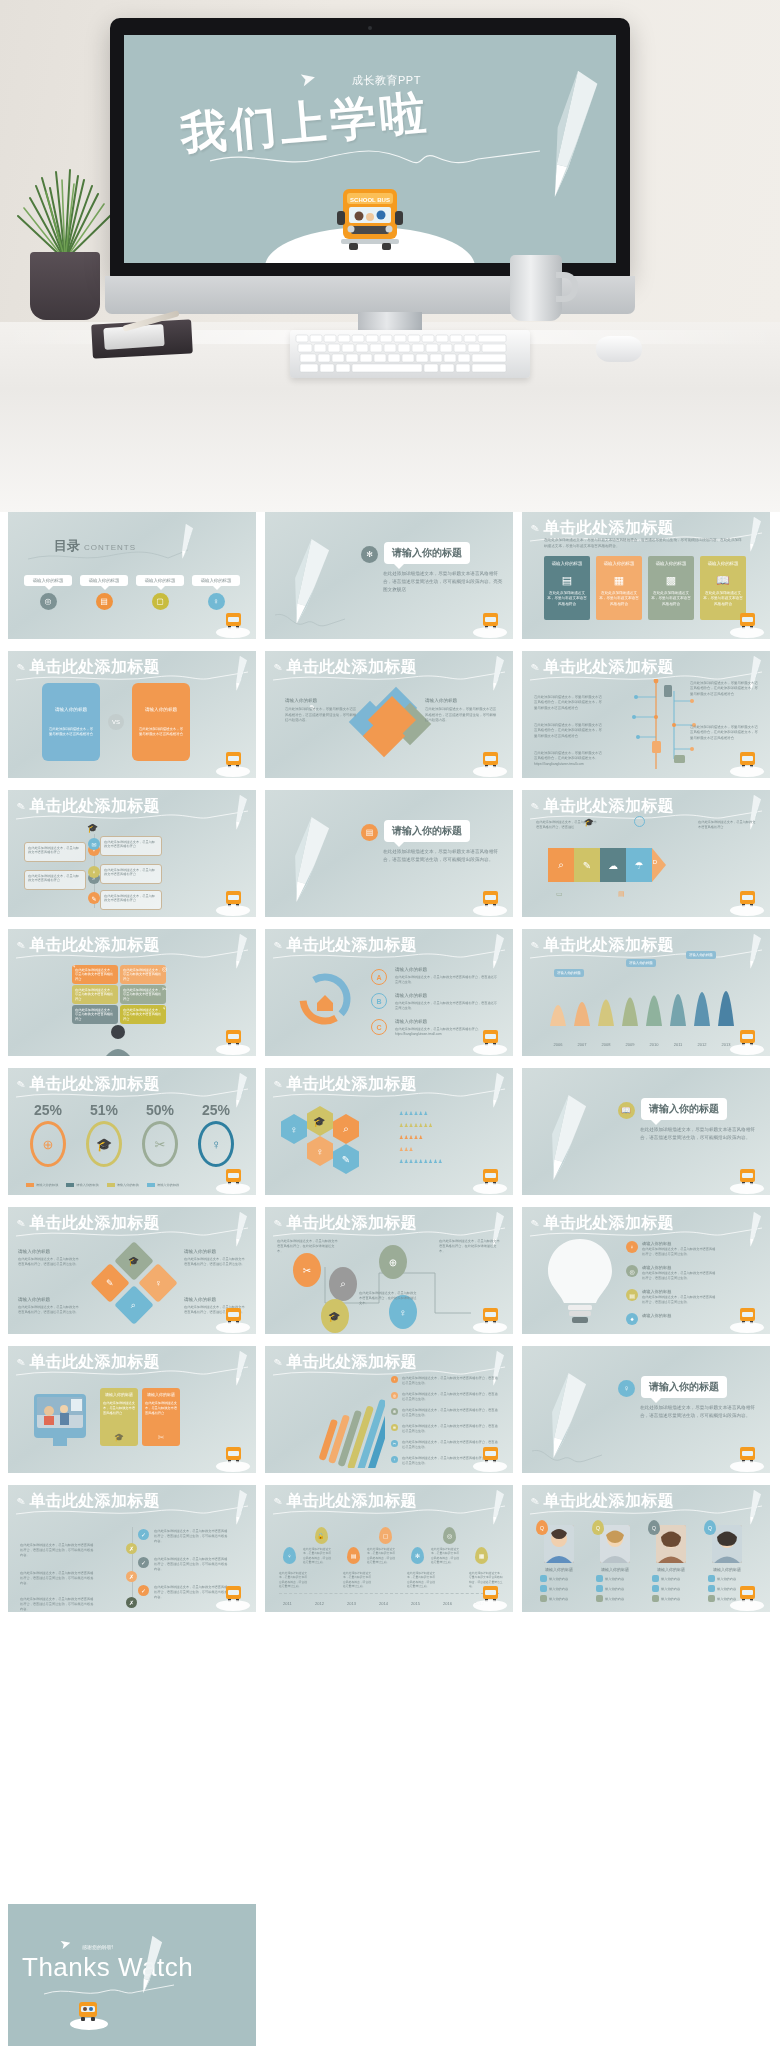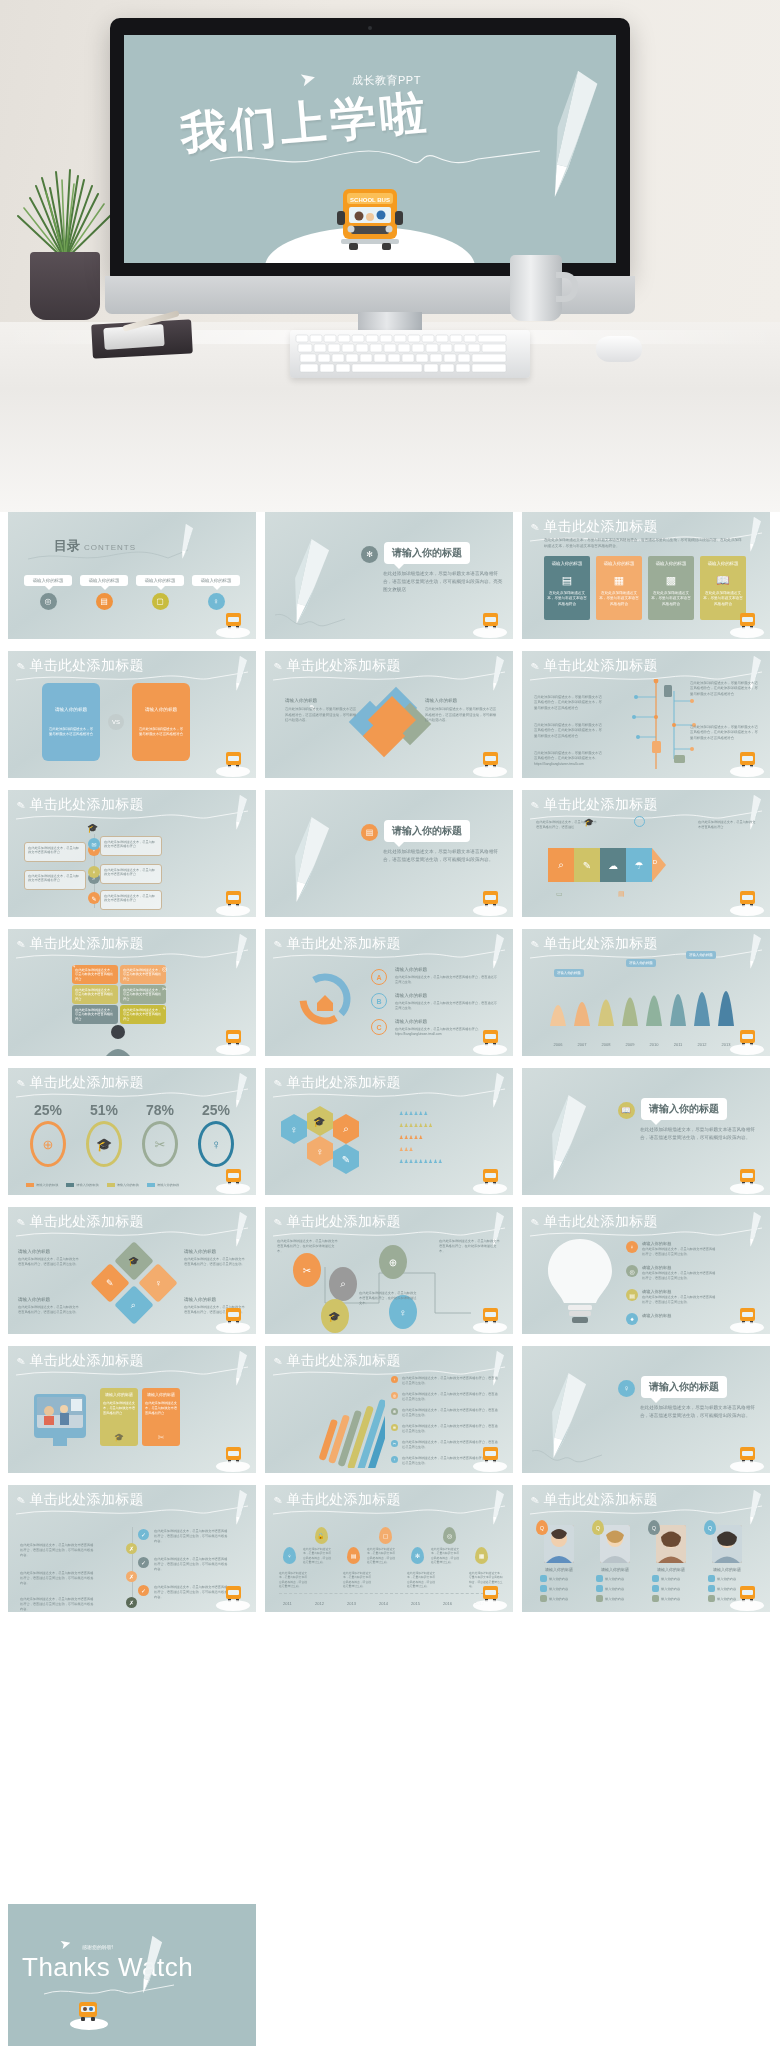--- a/index.html
+++ b/index.html
@@ -74,21 +74,21 @@
   .pen { position:absolute; left:122px; top:318px; width:58px; height:6px;
          background:linear-gradient(90deg,#efeae2,#cbc4b8); border-radius:3px; transform:rotate(-16deg); }
 
   
   .grid { position:absolute; left:0; top:512px; width:780px; }
   .row { display:flex; gap:9px; padding:0 8px; margin-bottom:12px; }
   .thumb { position:relative; width:248px; height:127px; overflow:hidden;
            background:linear-gradient(145deg,#d2dcdc 0%,#c6d3d4 40%,#dfe7e6 100%); }
   .t-head { position:absolute; left:9px; top:6px; display:flex; align-items:center; gap:4px; }
   .t-pencil-ico { font-size:10px; color:#ffffff; transform:rotate(-12deg); }
-  .t-title { font-size:14px; color:#ffffff; font-weight:400; letter-spacing:.3px; }
+  .t-title { font-size:16px; color:#ffffff; font-weight:700; letter-spacing:.3px; }
   .t-wave { position:absolute; left:8px; top:19px; width:232px; height:14px; }
   .t-pen { position:absolute; right:8px; top:5px; width:17px; height:36px; transform:rotate(12deg); }
   .t-bus { position:absolute; right:14px; bottom:9px; width:17px; height:18px; }
   .t-ground { position:absolute; right:6px; bottom:1px; width:34px; height:11px;
               background:#fff; border-radius:50%; opacity:.92; }
 
   
   .c-title { position:absolute; left:46px; top:25px; font-size:13px; color:#6d7b7c; font-weight:700; }
   .c-title small { font-size:8px; color:#8d9899; font-weight:400; margin-left:4px; letter-spacing:1px; }
   .c-row { position:absolute; left:16px; top:63px; width:216px; display:flex; justify-content:space-between; }
@@ -857,21 +857,21 @@
         <div class="pr-wrap">
           <div class="pr">
             <div class="pr-num">25%</div>
             <div class="pr-ring" style="border:3px solid #f2994f;color:#f2994f">⊕</div>
           </div>
           <div class="pr">
             <div class="pr-num">51%</div>
             <div class="pr-ring" style="border:3px solid #cfc367;color:#cfc367">🎓</div>
           </div>
           <div class="pr">
-            <div class="pr-num">78%</div>
+            <div class="pr-num">50%</div>
             <div class="pr-ring" style="border:3px solid #9bac97;color:#9bac97">✂</div>
           </div>
           <div class="pr">
             <div class="pr-num">25%</div>
             <div class="pr-ring" style="border:3px solid #2e7fa0;color:#2e7fa0">♀</div>
           </div>
         </div>
         <div class="legend">
           <div class="lg">
               <i style="background:#f2994f"></i>

